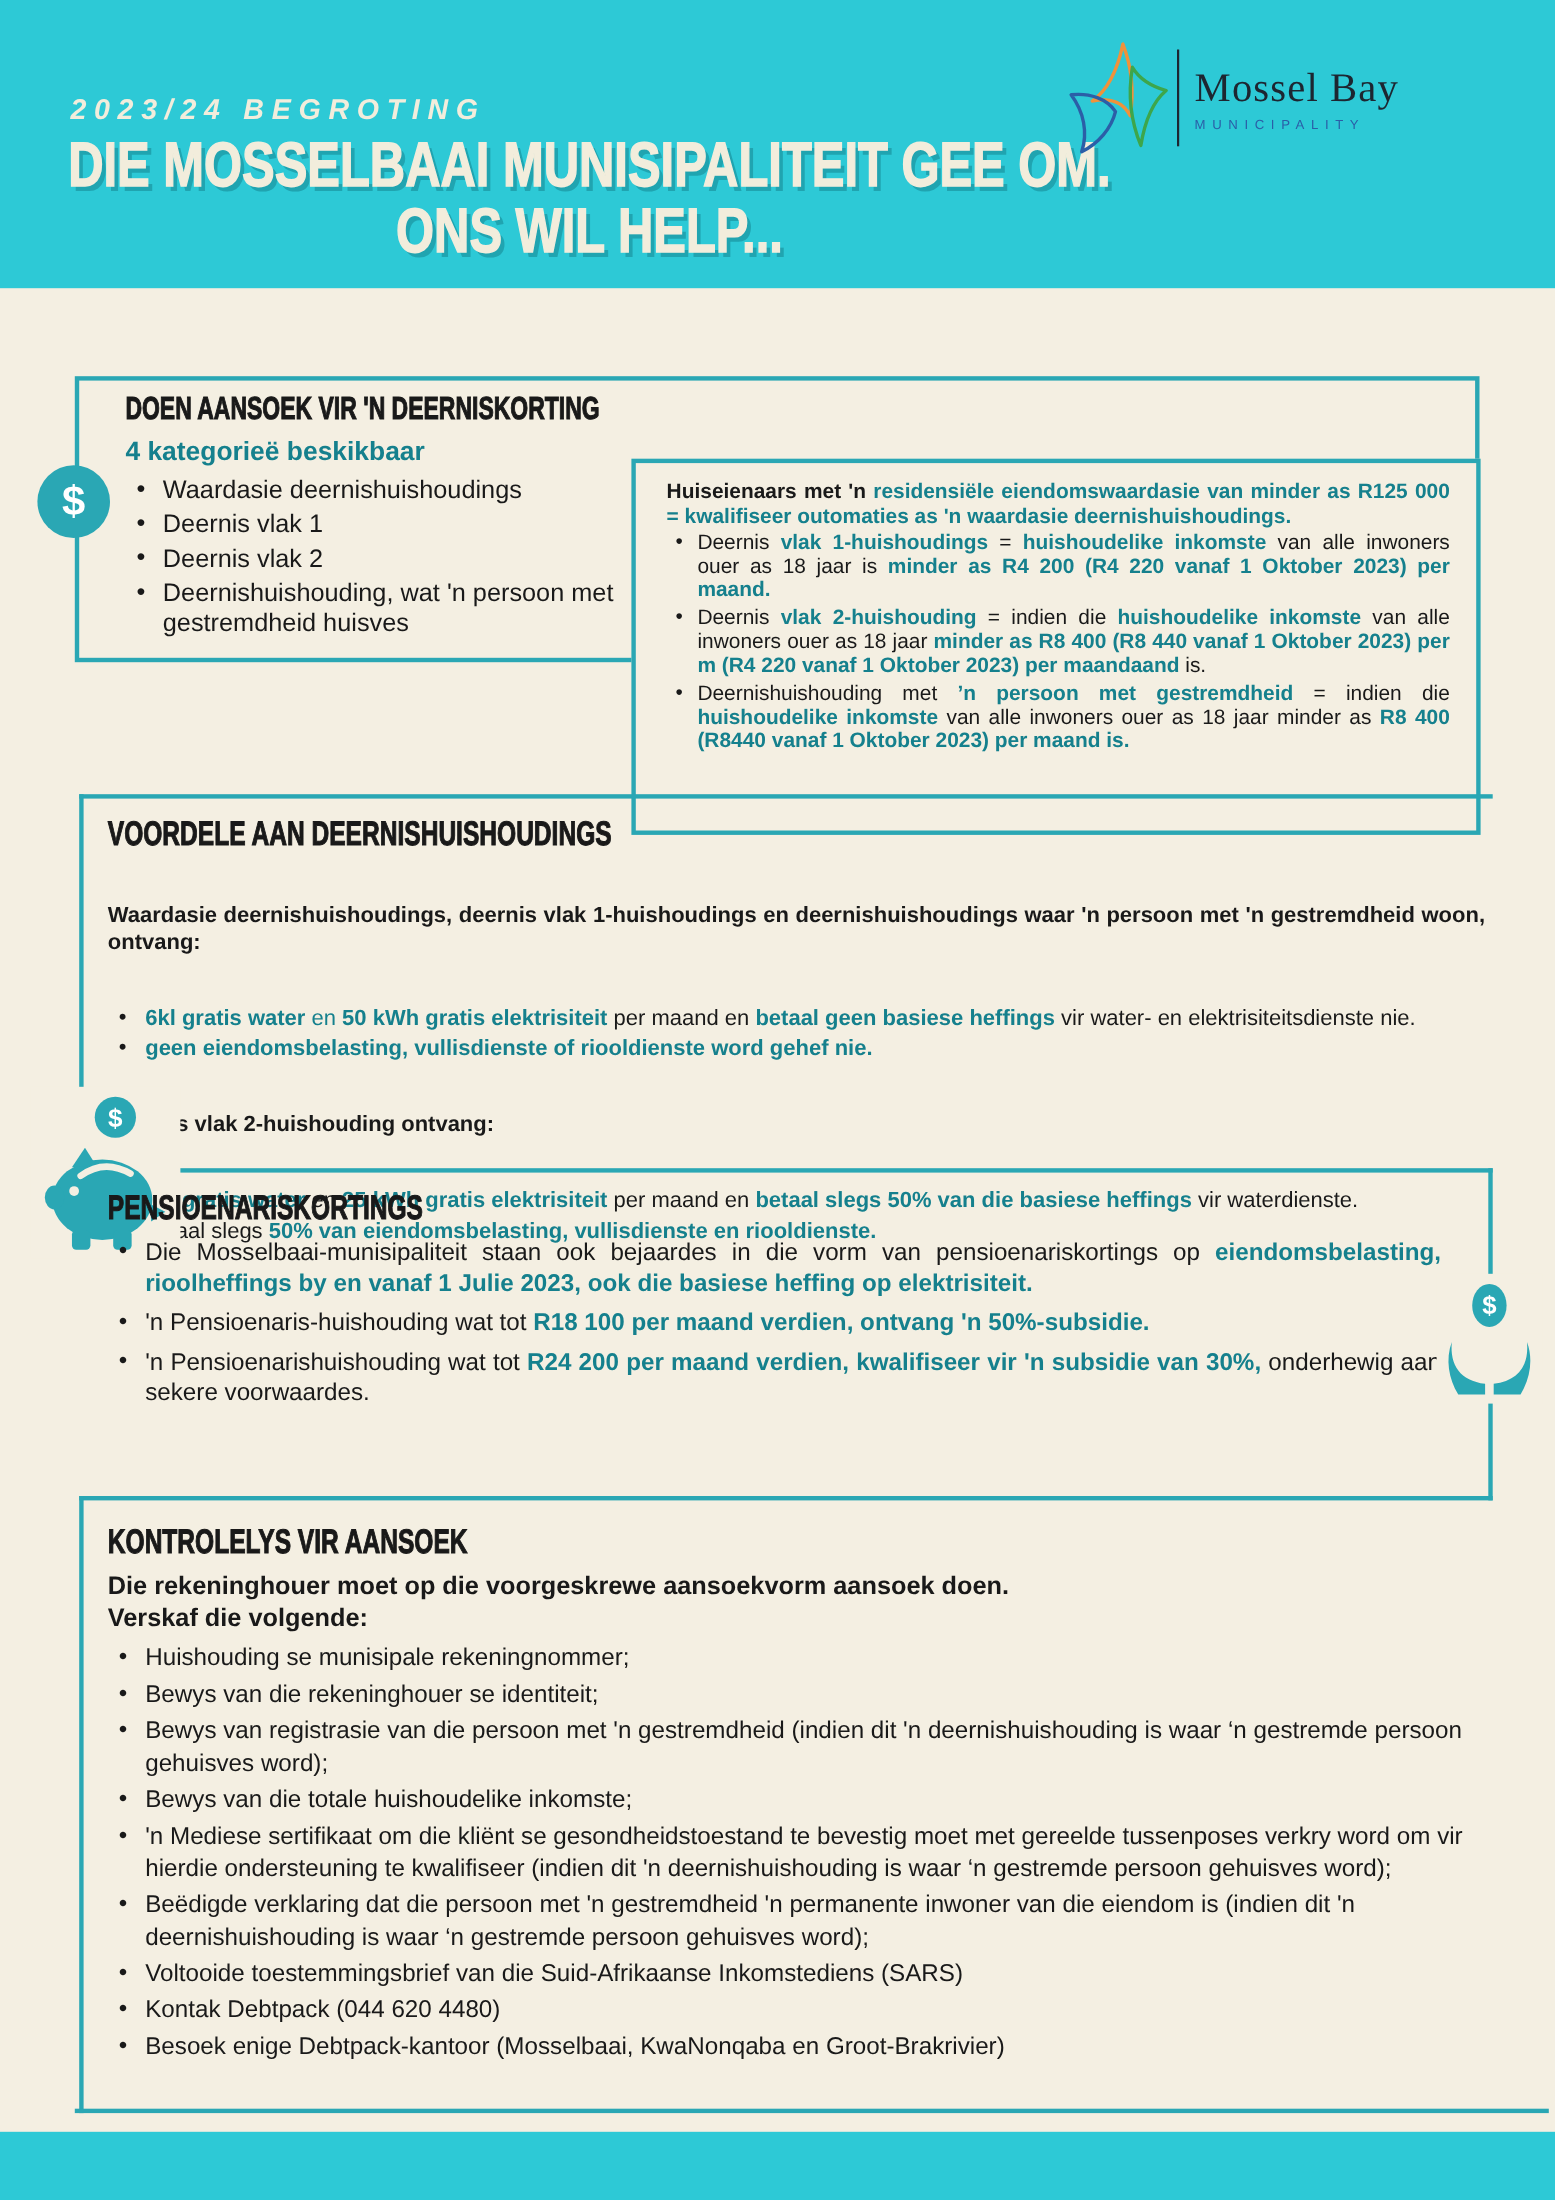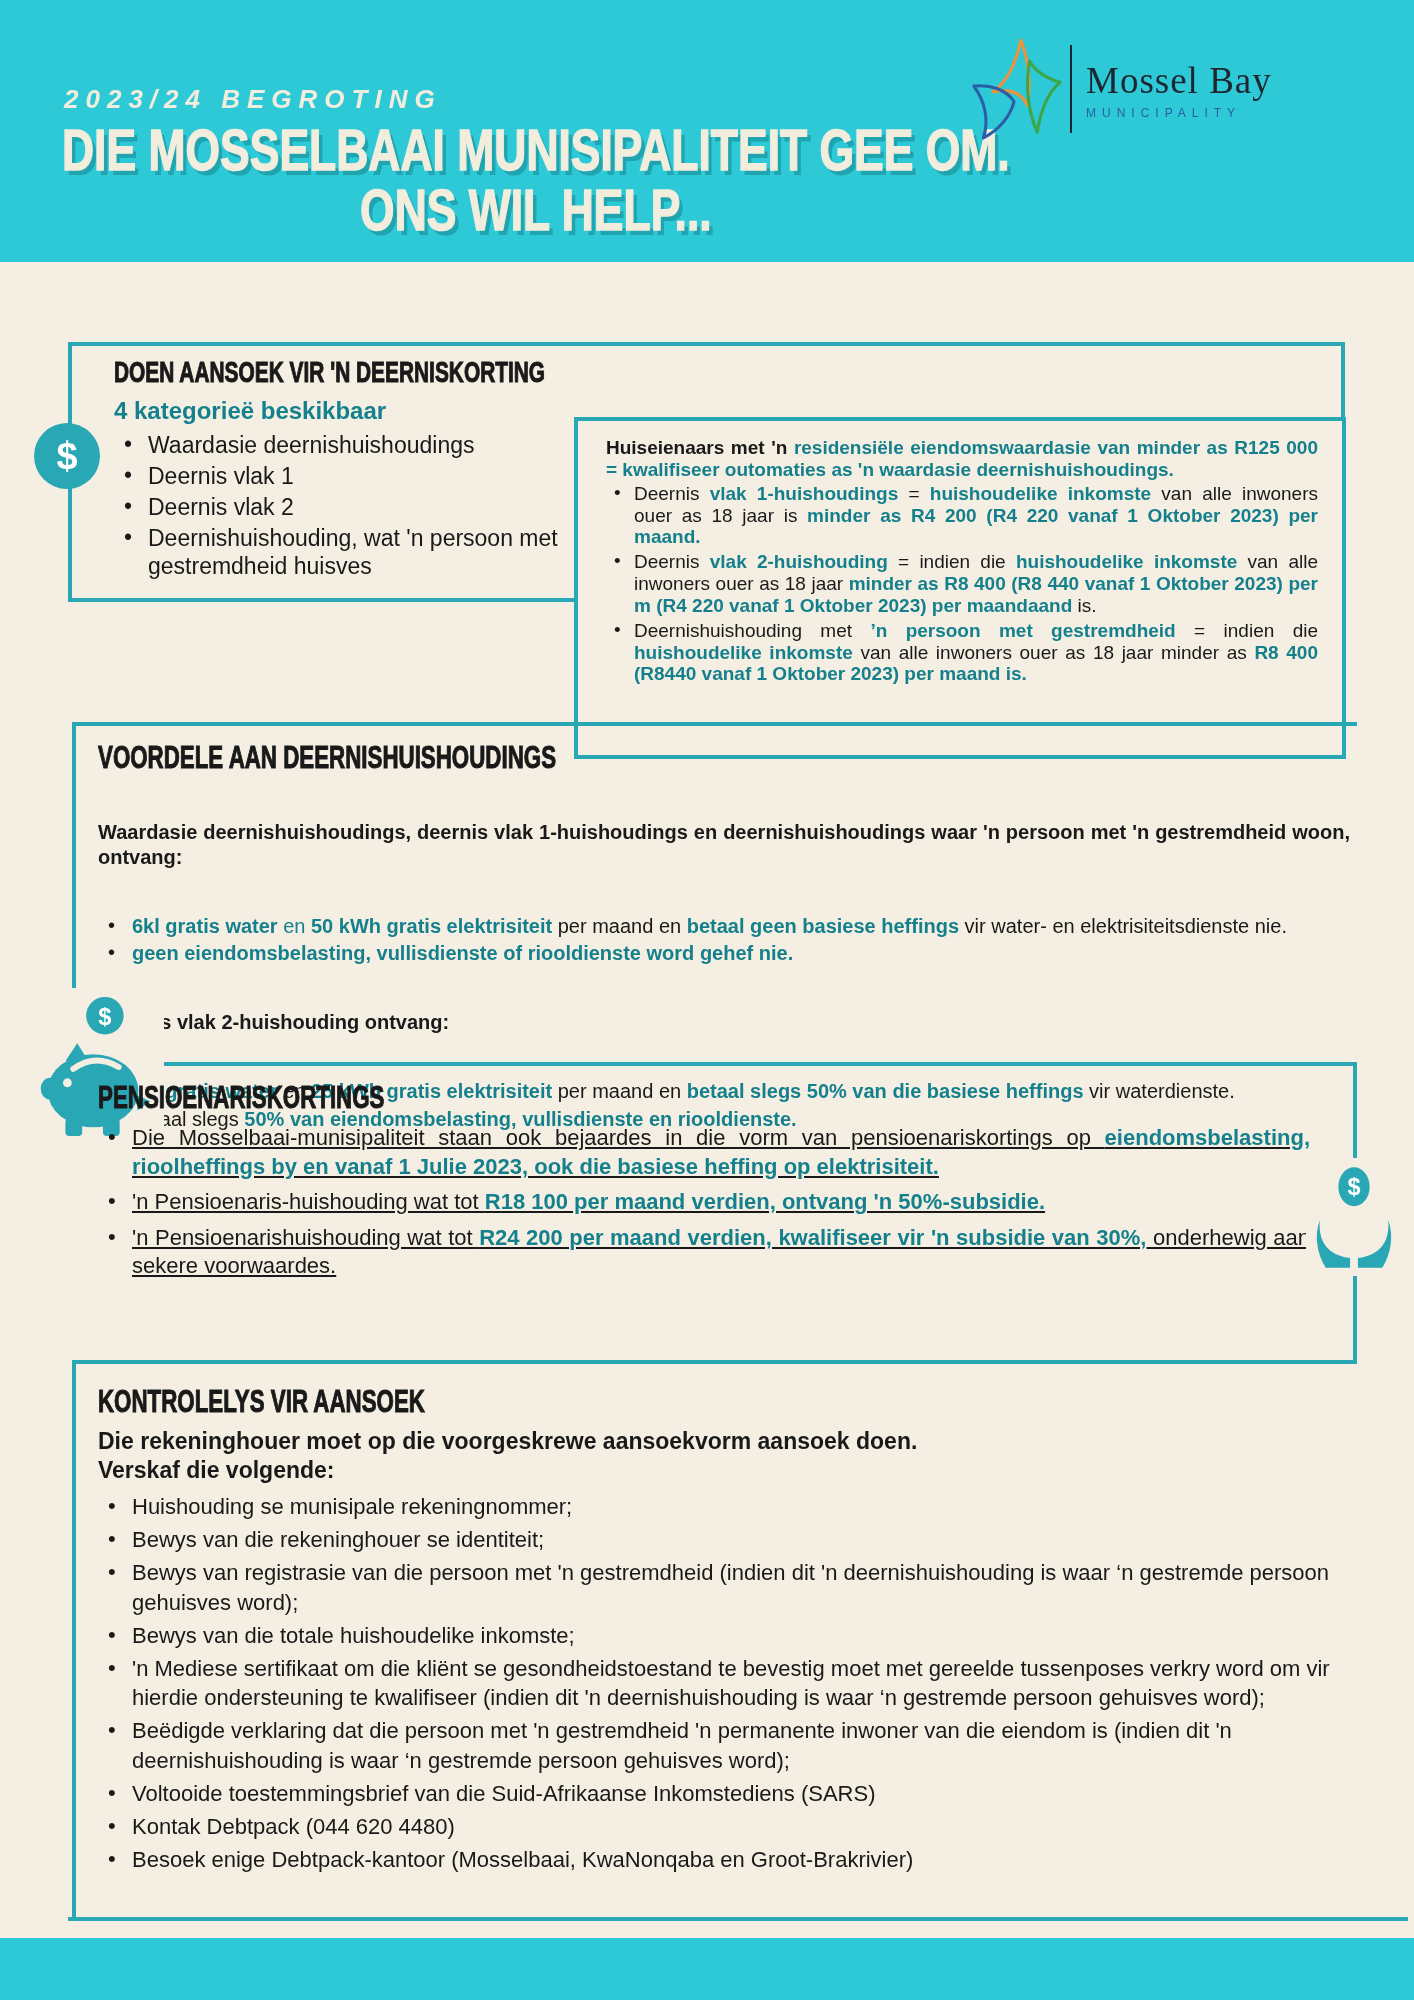--- a/index.html
+++ b/index.html
@@ -66,21 +66,21 @@
   .s2-content{position:absolute;left:98px;top:740px;width:1252px;}
   .s2-content .body-text{font-size:20px;line-height:1.24;margin-top:44px;}
   .s2-intro{font-weight:700;margin:10px 0 8px 0;}
   .s2-sub{font-weight:700;margin:16px 0 6px 0;}
   .piggy-wrap{position:absolute;left:28px;top:988px;width:136px;height:156px;background:var(--cream);display:flex;align-items:center;justify-content:center;}
   .piggy{width:124px;height:148px;}
 
   
   .s3-content{position:absolute;left:98px;top:1080px;width:1212px;}
   .s3-content ul.dots{font-size:22px;line-height:1.3;}
-  .s3-content ul.dots li{margin-bottom:7px;text-decoration:underline;}
+  .s3-content ul.dots li{margin-bottom:7px;}
   .hands-wrap{position:absolute;left:1306px;top:1158px;width:96px;height:118px;background:var(--cream);display:flex;align-items:center;justify-content:center;}
   .hands{width:82px;height:108px;}
 
   
   .s4-content{position:absolute;left:98px;top:1384px;width:1246px;}
   .s4-line{font-size:23px;font-weight:700;margin:2px 0;}
   .s4-content ul.dots{font-size:22px;line-height:1.36;margin-top:8px;}
   .s4-content ul.dots li{margin-bottom:3px;}
 
   

